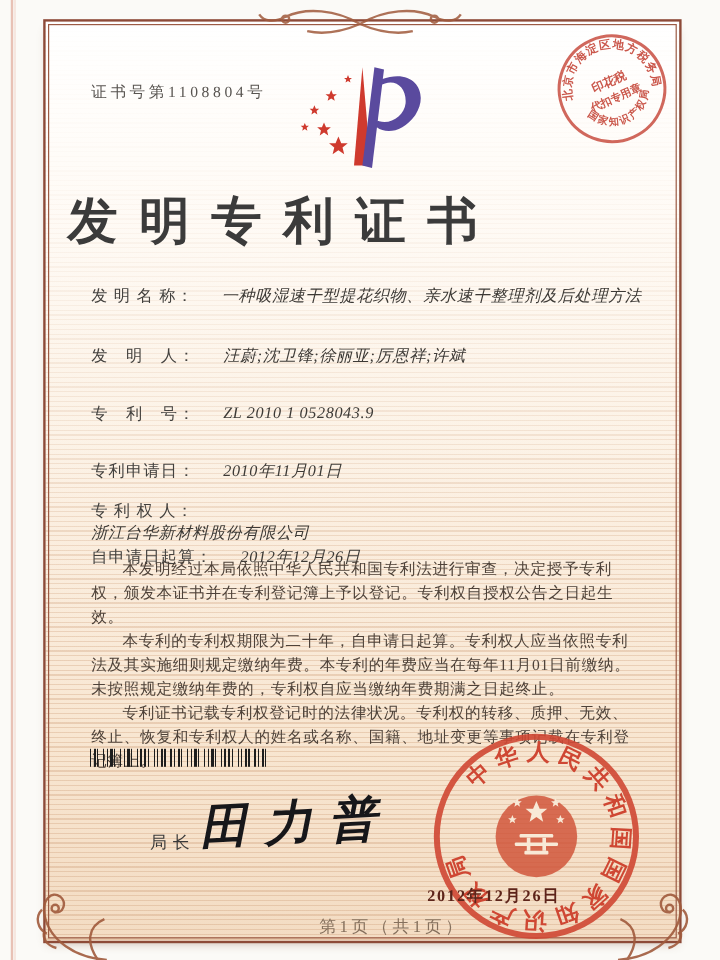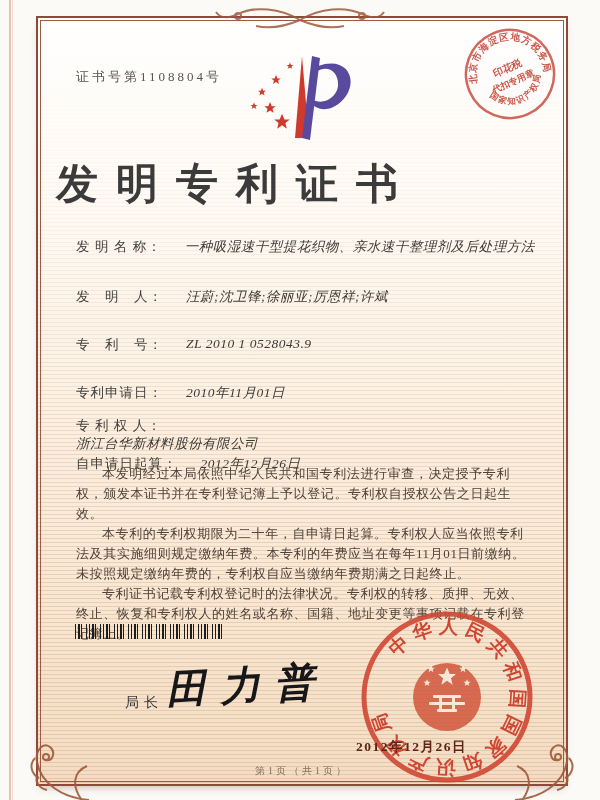--- a/index.html
+++ b/index.html
@@ -49,21 +49,21 @@
 
   .director{position:absolute;left:87px;top:676px;font-size:14px;letter-spacing:5px;color:#3a3a3a;}
   .signature{
     position:absolute;left:128px;top:640px;font-size:40px;letter-spacing:14px;color:#17171a;
     font-style:italic;transform:rotate(-3deg);font-weight:600;
   }
 
   .seal{position:absolute;left:321px;top:591px;width:176px;height:176px;}
   .seal-date{position:absolute;left:318px;top:720px;font-size:13.5px;font-weight:bold;letter-spacing:1.5px;color:#5d241a;z-index:5;}
 
-  .footer{position:absolute;left:0;top:746px;width:100%;text-align:center;font-size:10px;letter-spacing:3px;color:#85705d;}
+  .footer{position:absolute;left:0;top:746px;width:100%;text-align:center;font-size:14px;letter-spacing:3px;color:#85705d;padding-left:25px;}
 
   .orn{position:absolute;pointer-events:none;}
   .orn-bl{left:-15px;bottom:-20px;}
   .orn-br{right:-15px;bottom:-20px;transform:scaleX(-1);}
   .orn-top{left:172px;top:-14px;}
 </style>
 </head>
 <body>
 
 <div class="scan-edge"></div>

